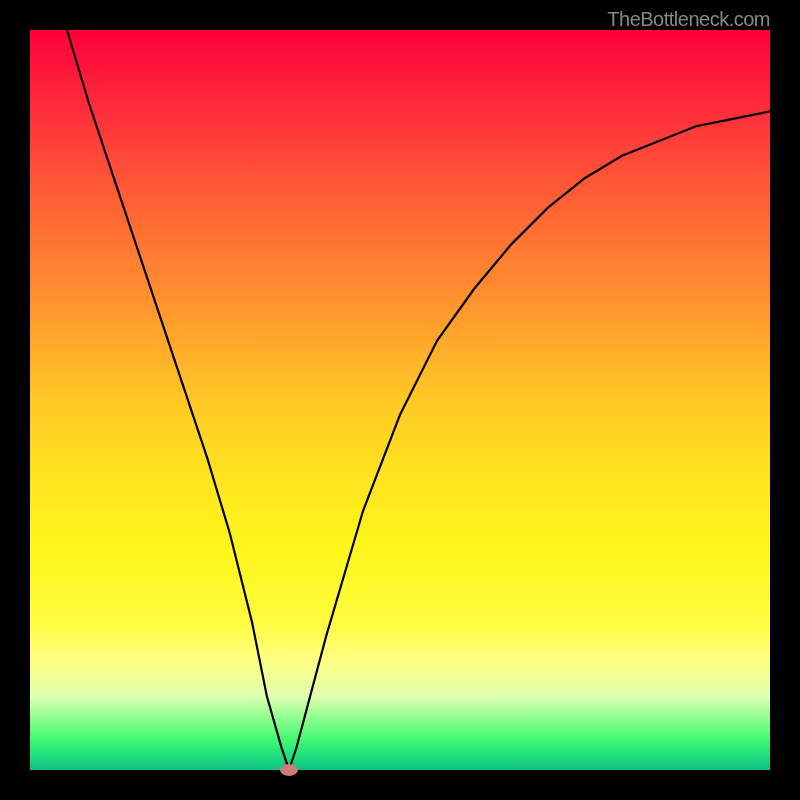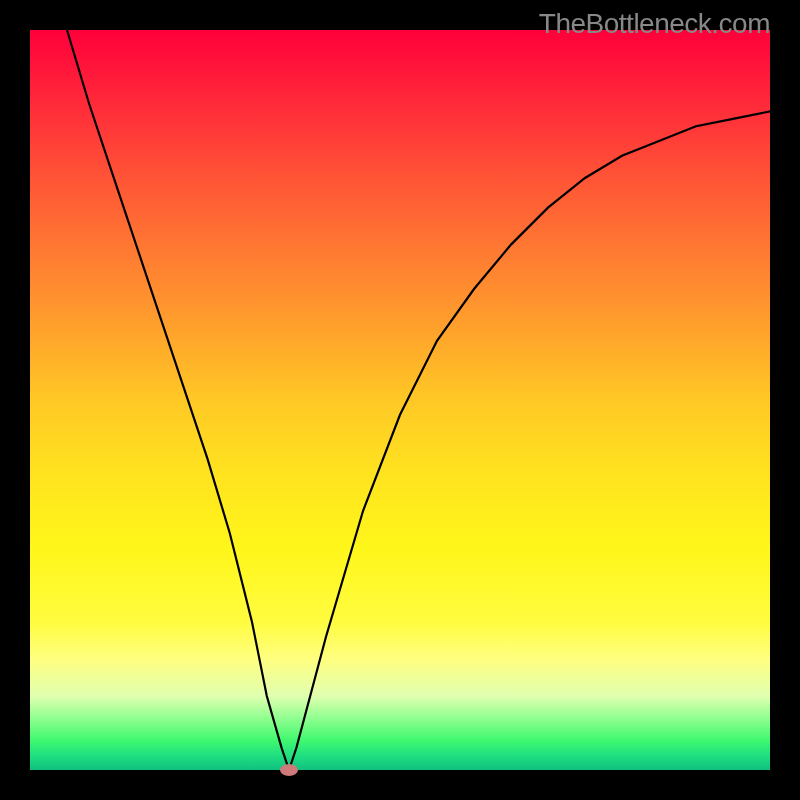--- a/index.html
+++ b/index.html
@@ -33,21 +33,21 @@
       #40f870 96%,
       #20e080 98%,
       #10c080 100%
     );
   }
   .attribution {
     position: absolute;
     top: 8px;
     right: 30px;
     color: #888;
-    font-size: 28px;
+    font-size: 20px;
     font-weight: 500;
     letter-spacing: -0.5px;
     z-index: 10;
   }
   svg.curve {
     position: absolute;
     left: 0;
     top: 0;
     width: 740px;
     height: 740px;

